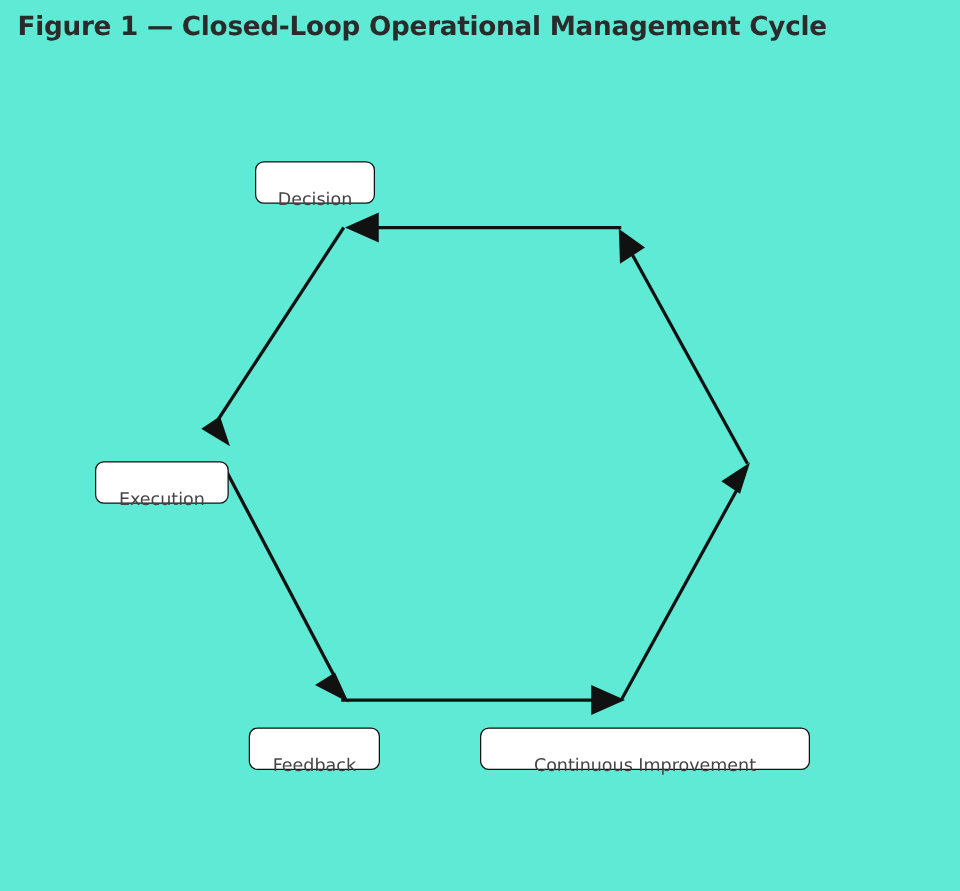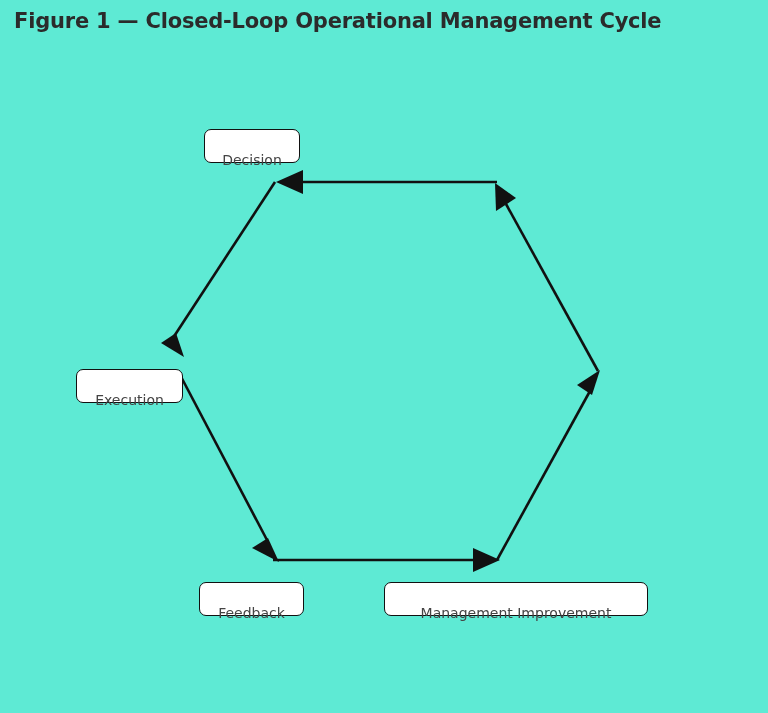--- a/index.html
+++ b/index.html
@@ -101,19 +101,19 @@
     <g>
       <path class="edge-line" d="M 598 371 L 506 204"></path>
       <polygon class="arrow-head" points="495,183 496,211 516,198"></polygon>
     </g>
   </svg>
 
   <div class="node-box" style="left:204px; top:129px; width:96px;">Decision</div>
 
 
 
-  <div class="node-box" style="left:384px; top:582px; width:264px;">Management Improvement</div>
+  <div class="node-box" style="left:384px; top:582px; width:264px;">Continuous Improvement</div>
 
   <div class="node-box" style="left:199px; top:582px; width:105px;">Feedback</div>
 
   <div class="node-box" style="left:76px; top:355px; width:107px;margin-top:14px;">Execution</div>
 
 </div>
 
 </body></html>

